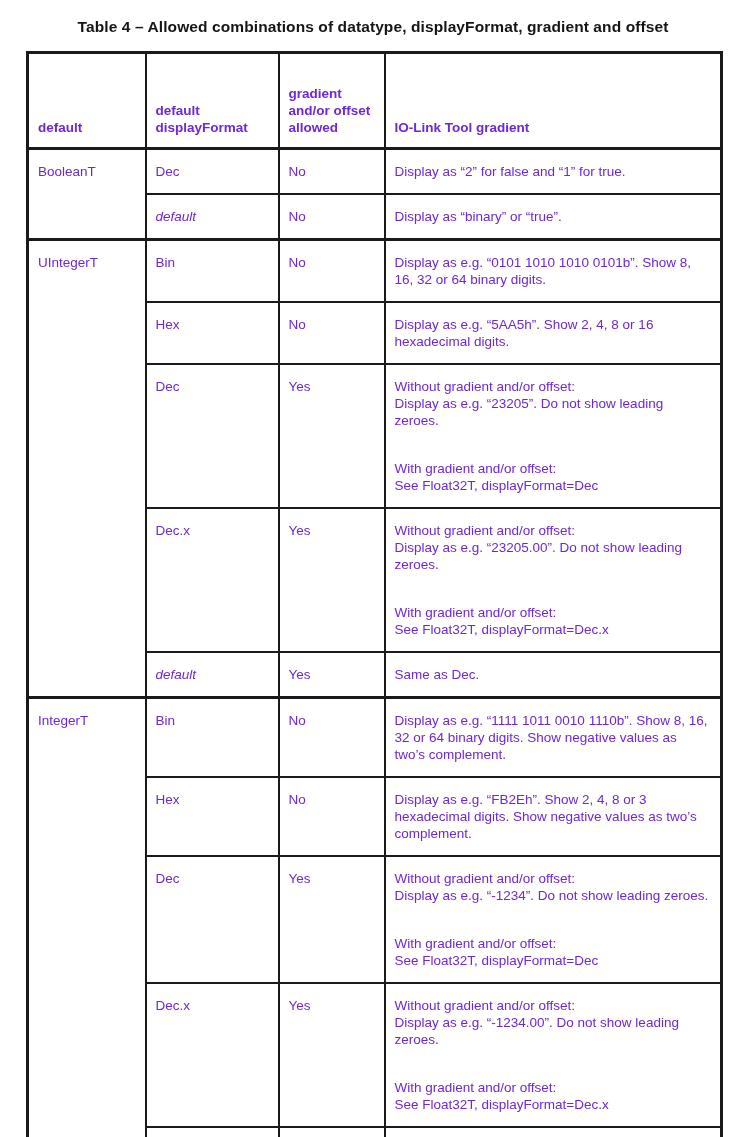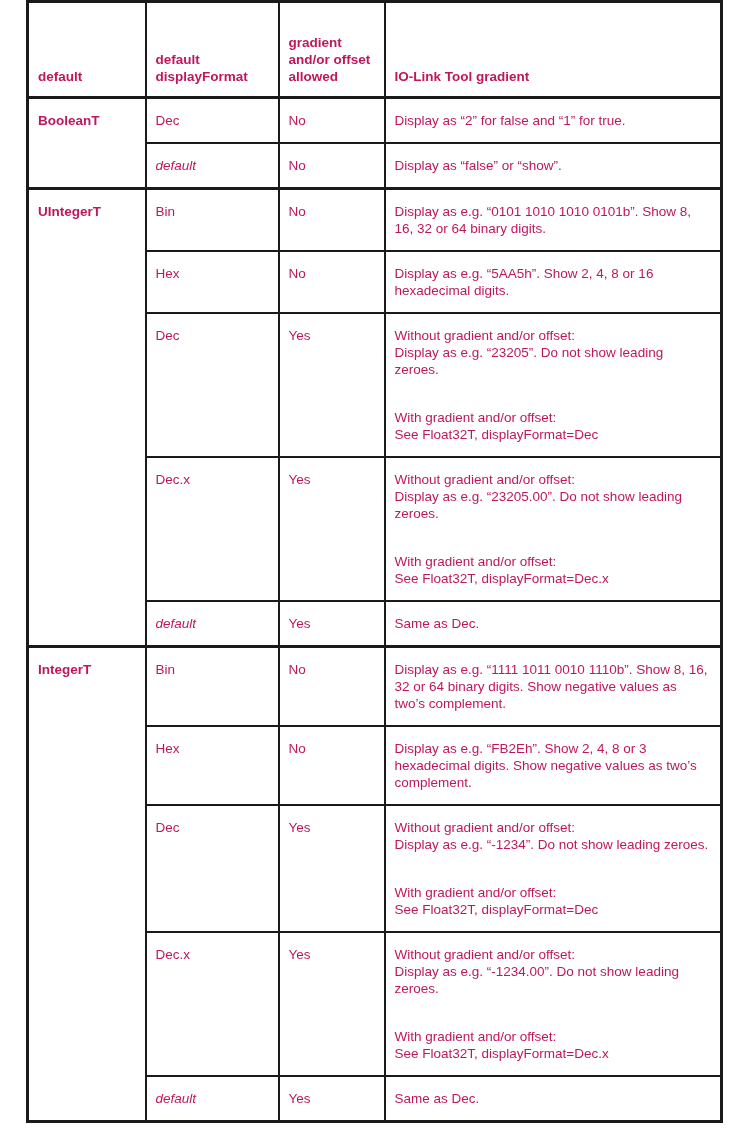--- a/index.html
+++ b/index.html
@@ -32,43 +32,44 @@
     table-layout: fixed;
     border-collapse: collapse;
     border: 3px solid #1a1a1a;
   }
   table.spec th, table.spec td {
     border: 2px solid #1a1a1a;
     font-size: 13.5px;
     line-height: 17px;
     text-align: left;
     padding: 13px 10px 13px 9px;
-    color: #be185d;
+    color: #6d28d9;
     overflow: hidden;
   }
   table.spec th {
     vertical-align: bottom;
     font-weight: bold;
     border-bottom: 3px solid #1a1a1a;
     height: 96px;
     padding-bottom: 11px;
   }
   table.spec td { vertical-align: top; }
   tr.group-start td { border-top: 3px solid #1a1a1a; }
-  td.dt { font-weight: bold; }
+  td.dt { font-weight: normal; }
   .italic { font-style: italic; margin-left: 6px; }
   .para { white-space: pre-line; }
   .para.gap { margin-top: 31px; }
   td.beh { padding-right: 14px; }
 </style>
 </head>
 <body>
 
 <div class="page">
 
+  <div class="caption">Table 4 – Allowed combinations of datatype, displayFormat, gradient and offset</div>
 
   <table class="spec">
     <colgroup>
       <col style="width:118px">
       <col style="width:133px">
       <col style="width:106px">
       <col style="width:337px">
     </colgroup>
     <thead>
       <tr>
@@ -85,21 +86,21 @@
         <td>Dec</td>
         <td>No</td>
         <td class="beh">
           <div class="para">Display as “2” for false and “1” for true.</div>
         </td>
       </tr>
       <tr>
         <td class="italic">default</td>
         <td>No</td>
         <td class="beh">
-          <div class="para">Display as “false” or “show”.</div>
+          <div class="para">Display as “binary” or “true”.</div>
         </td>
       </tr>
 
       <tr class="group-start">
         <td class="dt" rowspan="5">UIntegerT</td>
         <td>Bin</td>
         <td>No</td>
         <td class="beh">
           <div class="para">Display as e.g. “0101 1010 1010 0101b”. Show 8, 16, 32 or 64 binary digits.</div>
         </td>

